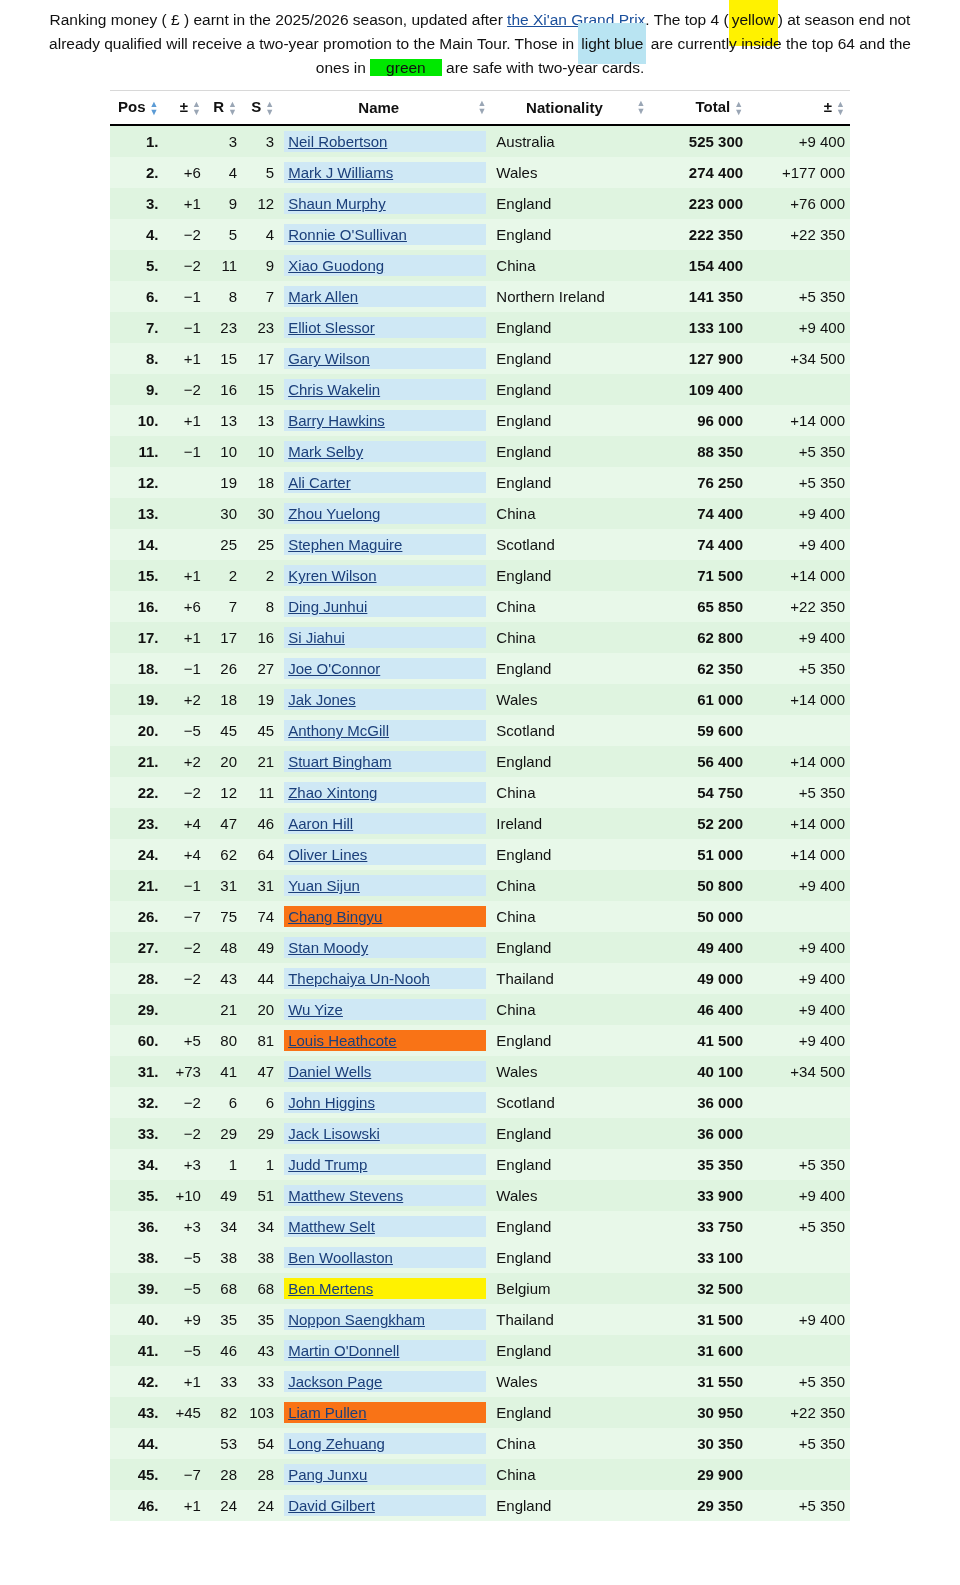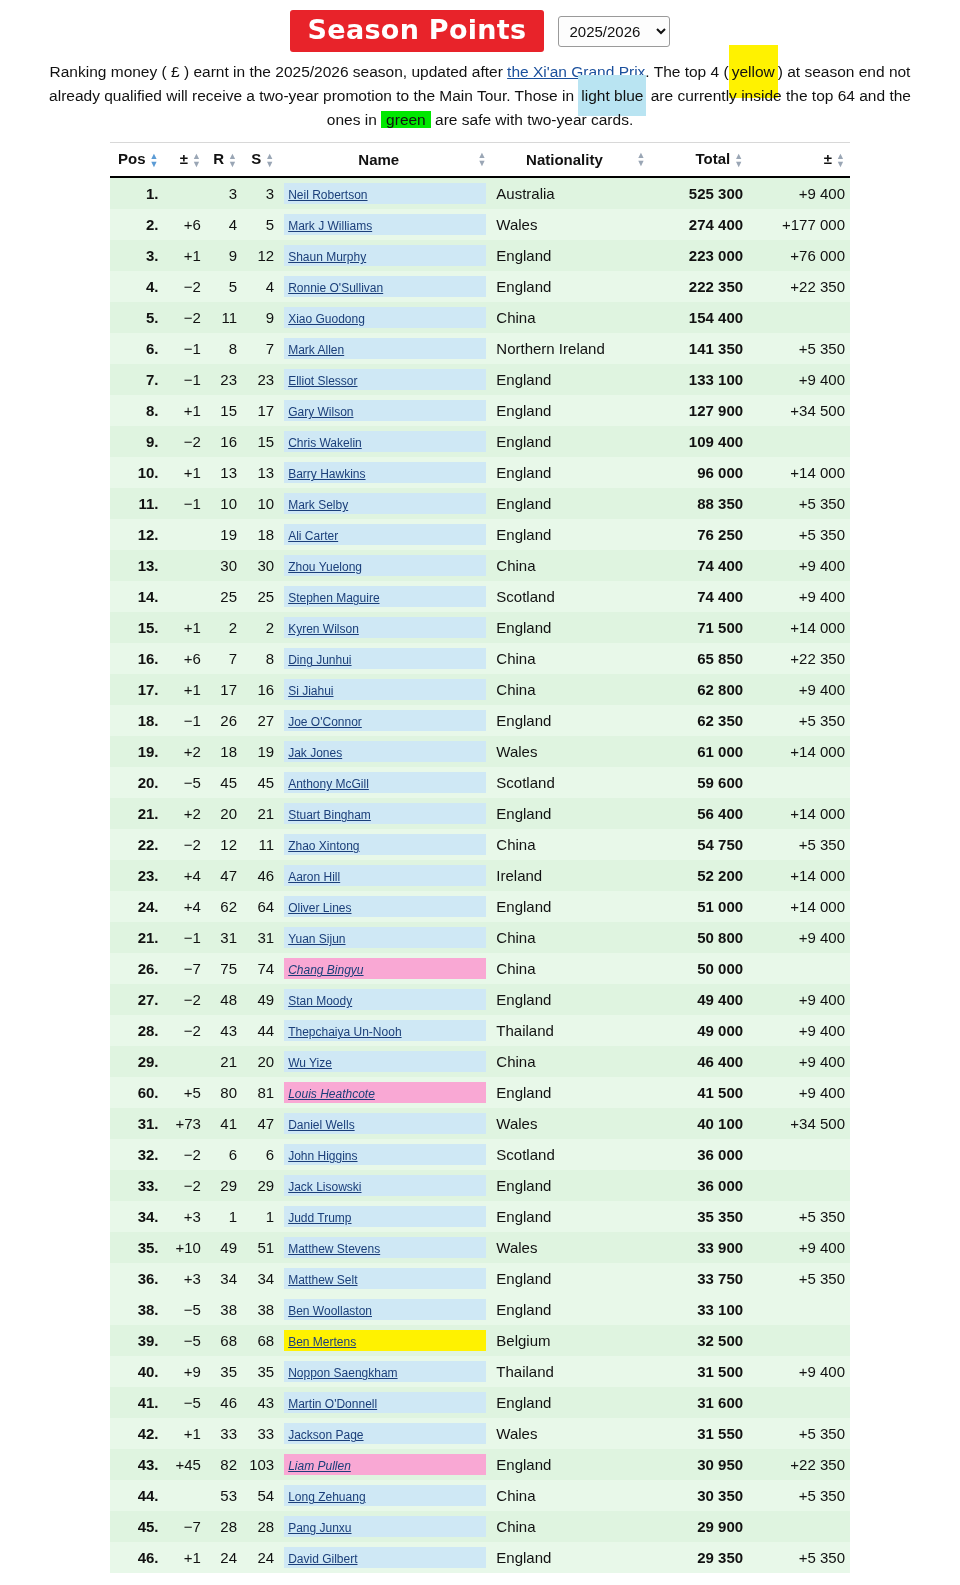--- a/index.html
+++ b/index.html
@@ -47,21 +47,21 @@
     line-height: 1.55;
     color: #111;
     text-align: center;
     padding: 2px 16px 10px 16px;
     max-width: 930px;
     margin: 0 auto;
   }
   .intro a { color: #1a4f9c; text-decoration: underline; }
   .hl-yellow { background: #fff200; padding: 18px 3px; }
   .hl-blue { background: #b9e4f2; padding: 12px 3px; }
-  .hl-green { background: #00e800; padding: 0 5px; }
+  .hl-green { background: #00e800; padding: 0 16px; }
 
   
   .table-wrap { padding: 0 110px 0 110px; }
   table.rank {
     border-collapse: collapse;
     width: 740px;
     font-size: 15px;
     color: #111;
   }
   table.rank thead th {
@@ -97,44 +97,38 @@
   .c-r   { width: 34px; text-align: right; padding-right: 4px; }
   .c-s   { width: 34px; text-align: right; padding-right: 10px; }
   .c-name{ width: 200px; text-align: left; padding-left: 8px; }
   .c-nat { width: 150px; text-align: left; padding-left: 10px; margin-top: 45px; }
   .c-tot { width: 92px; text-align: right; font-weight: bold; padding-right: 8px; }
   .c-pm2 { width: 96px; text-align: right; padding-right: 6px; }
 
   .name-cell a {
     color: #1b3f7a;
     text-decoration: underline;
-    font-size: 12px;
+    font-size: 15px;
   }
   .name-box {
     display: block;
     padding: 2px 4px;
   }
   .name-box.b-blue { background: #cfe8f5; }
-  .name-box.b-green { background: #f9a8d4; font-style: italic; }
+  .name-box.b-green { background: #f97316; }
   .name-box.b-yellow { background: #fff200; }
 
   tr.row-green td { background: #dff4e0; }
   tr.row-green2 td { background: #e8f8e9; }
 </style>
 </head>
 <body>
 
 <div class="page">
 
-  <div class="header-row">
-    <div class="title-badge">Season Points</div>
-    <select class="season-select">
-      <option>2025/2026</option>
-    </select>
-  </div>
 
   <p class="intro">
     <span>Ranking money ( £ ) earnt in the 2025/2026 season, updated after </span><a href="#">the Xi'an Grand Prix</a><span>. The top 4 (</span><span class="hl-yellow">yellow</span><span>) at season end not already qualified will receive a two-year promotion to the Main Tour. Those in </span><span class="hl-blue">light blue</span><span> are currently inside the top 64 and the ones in </span><span class="hl-green">green</span><span> are safe with two-year cards.</span>
   </p>
 
   <div class="table-wrap">
     <table class="rank">
       <thead>
         <tr>
           <th class="c-pos"><span>Pos</span><span class="sort-ind active"><i>▲</i><i>▼</i></span></th>

